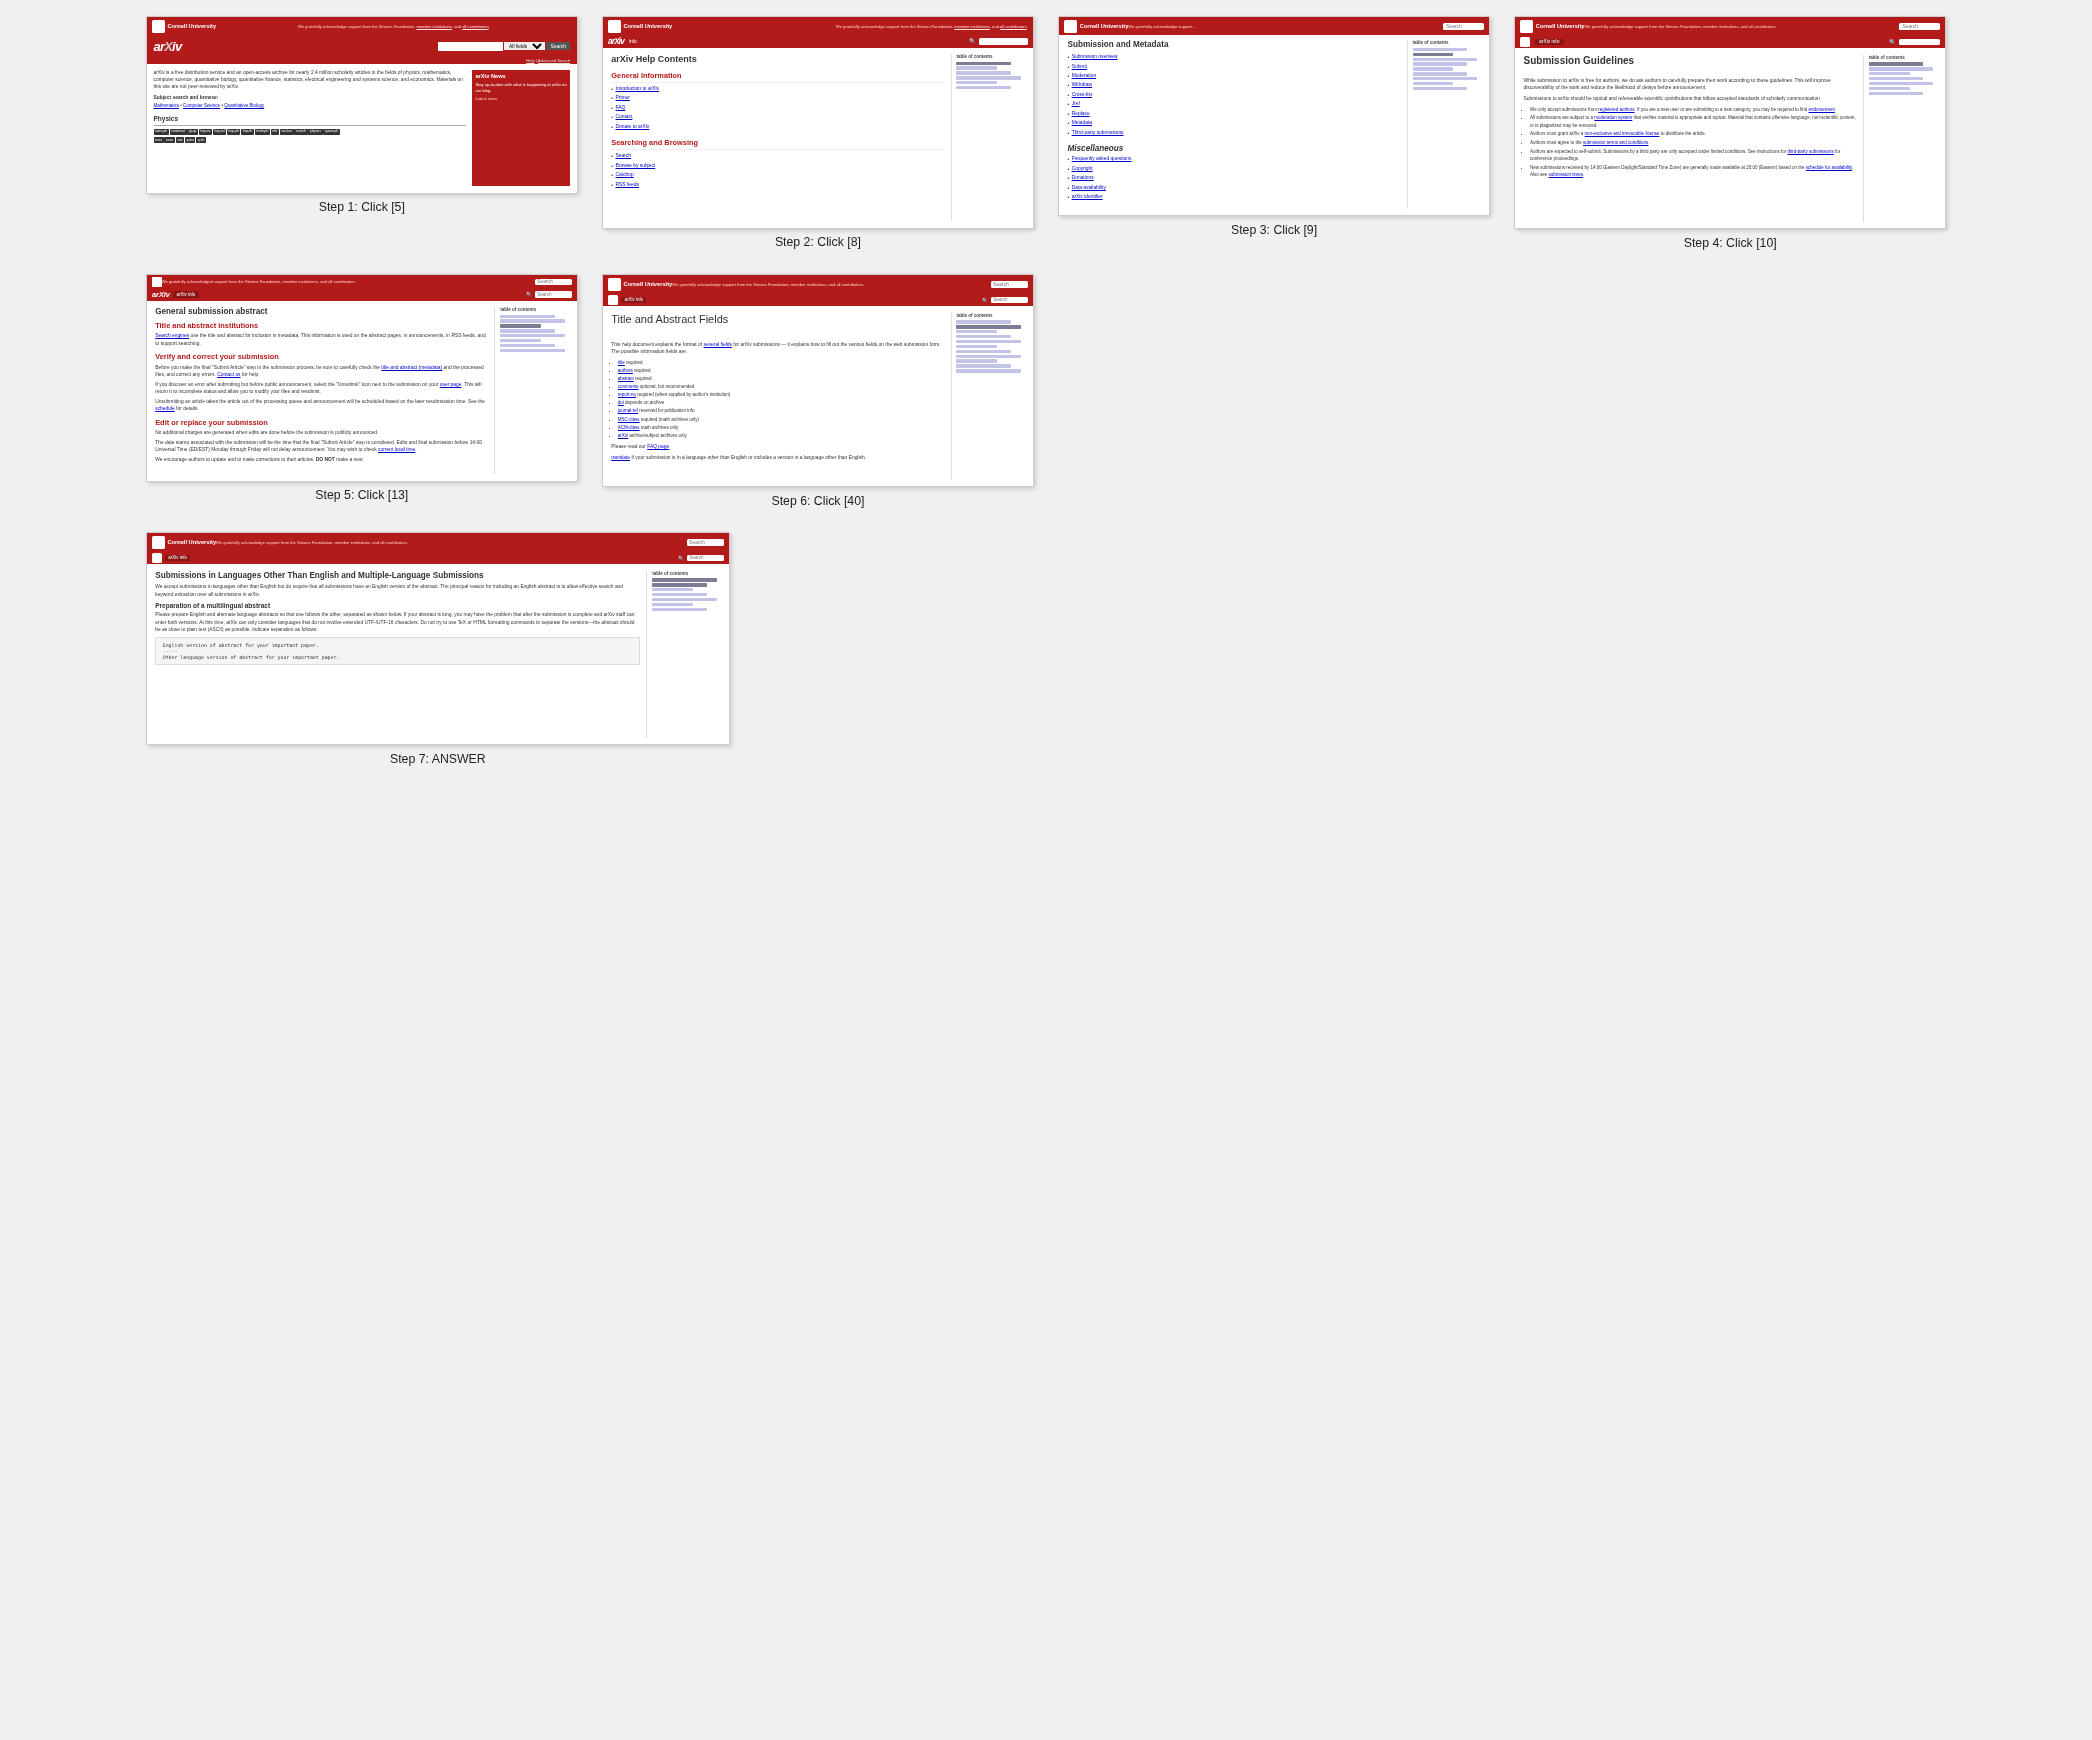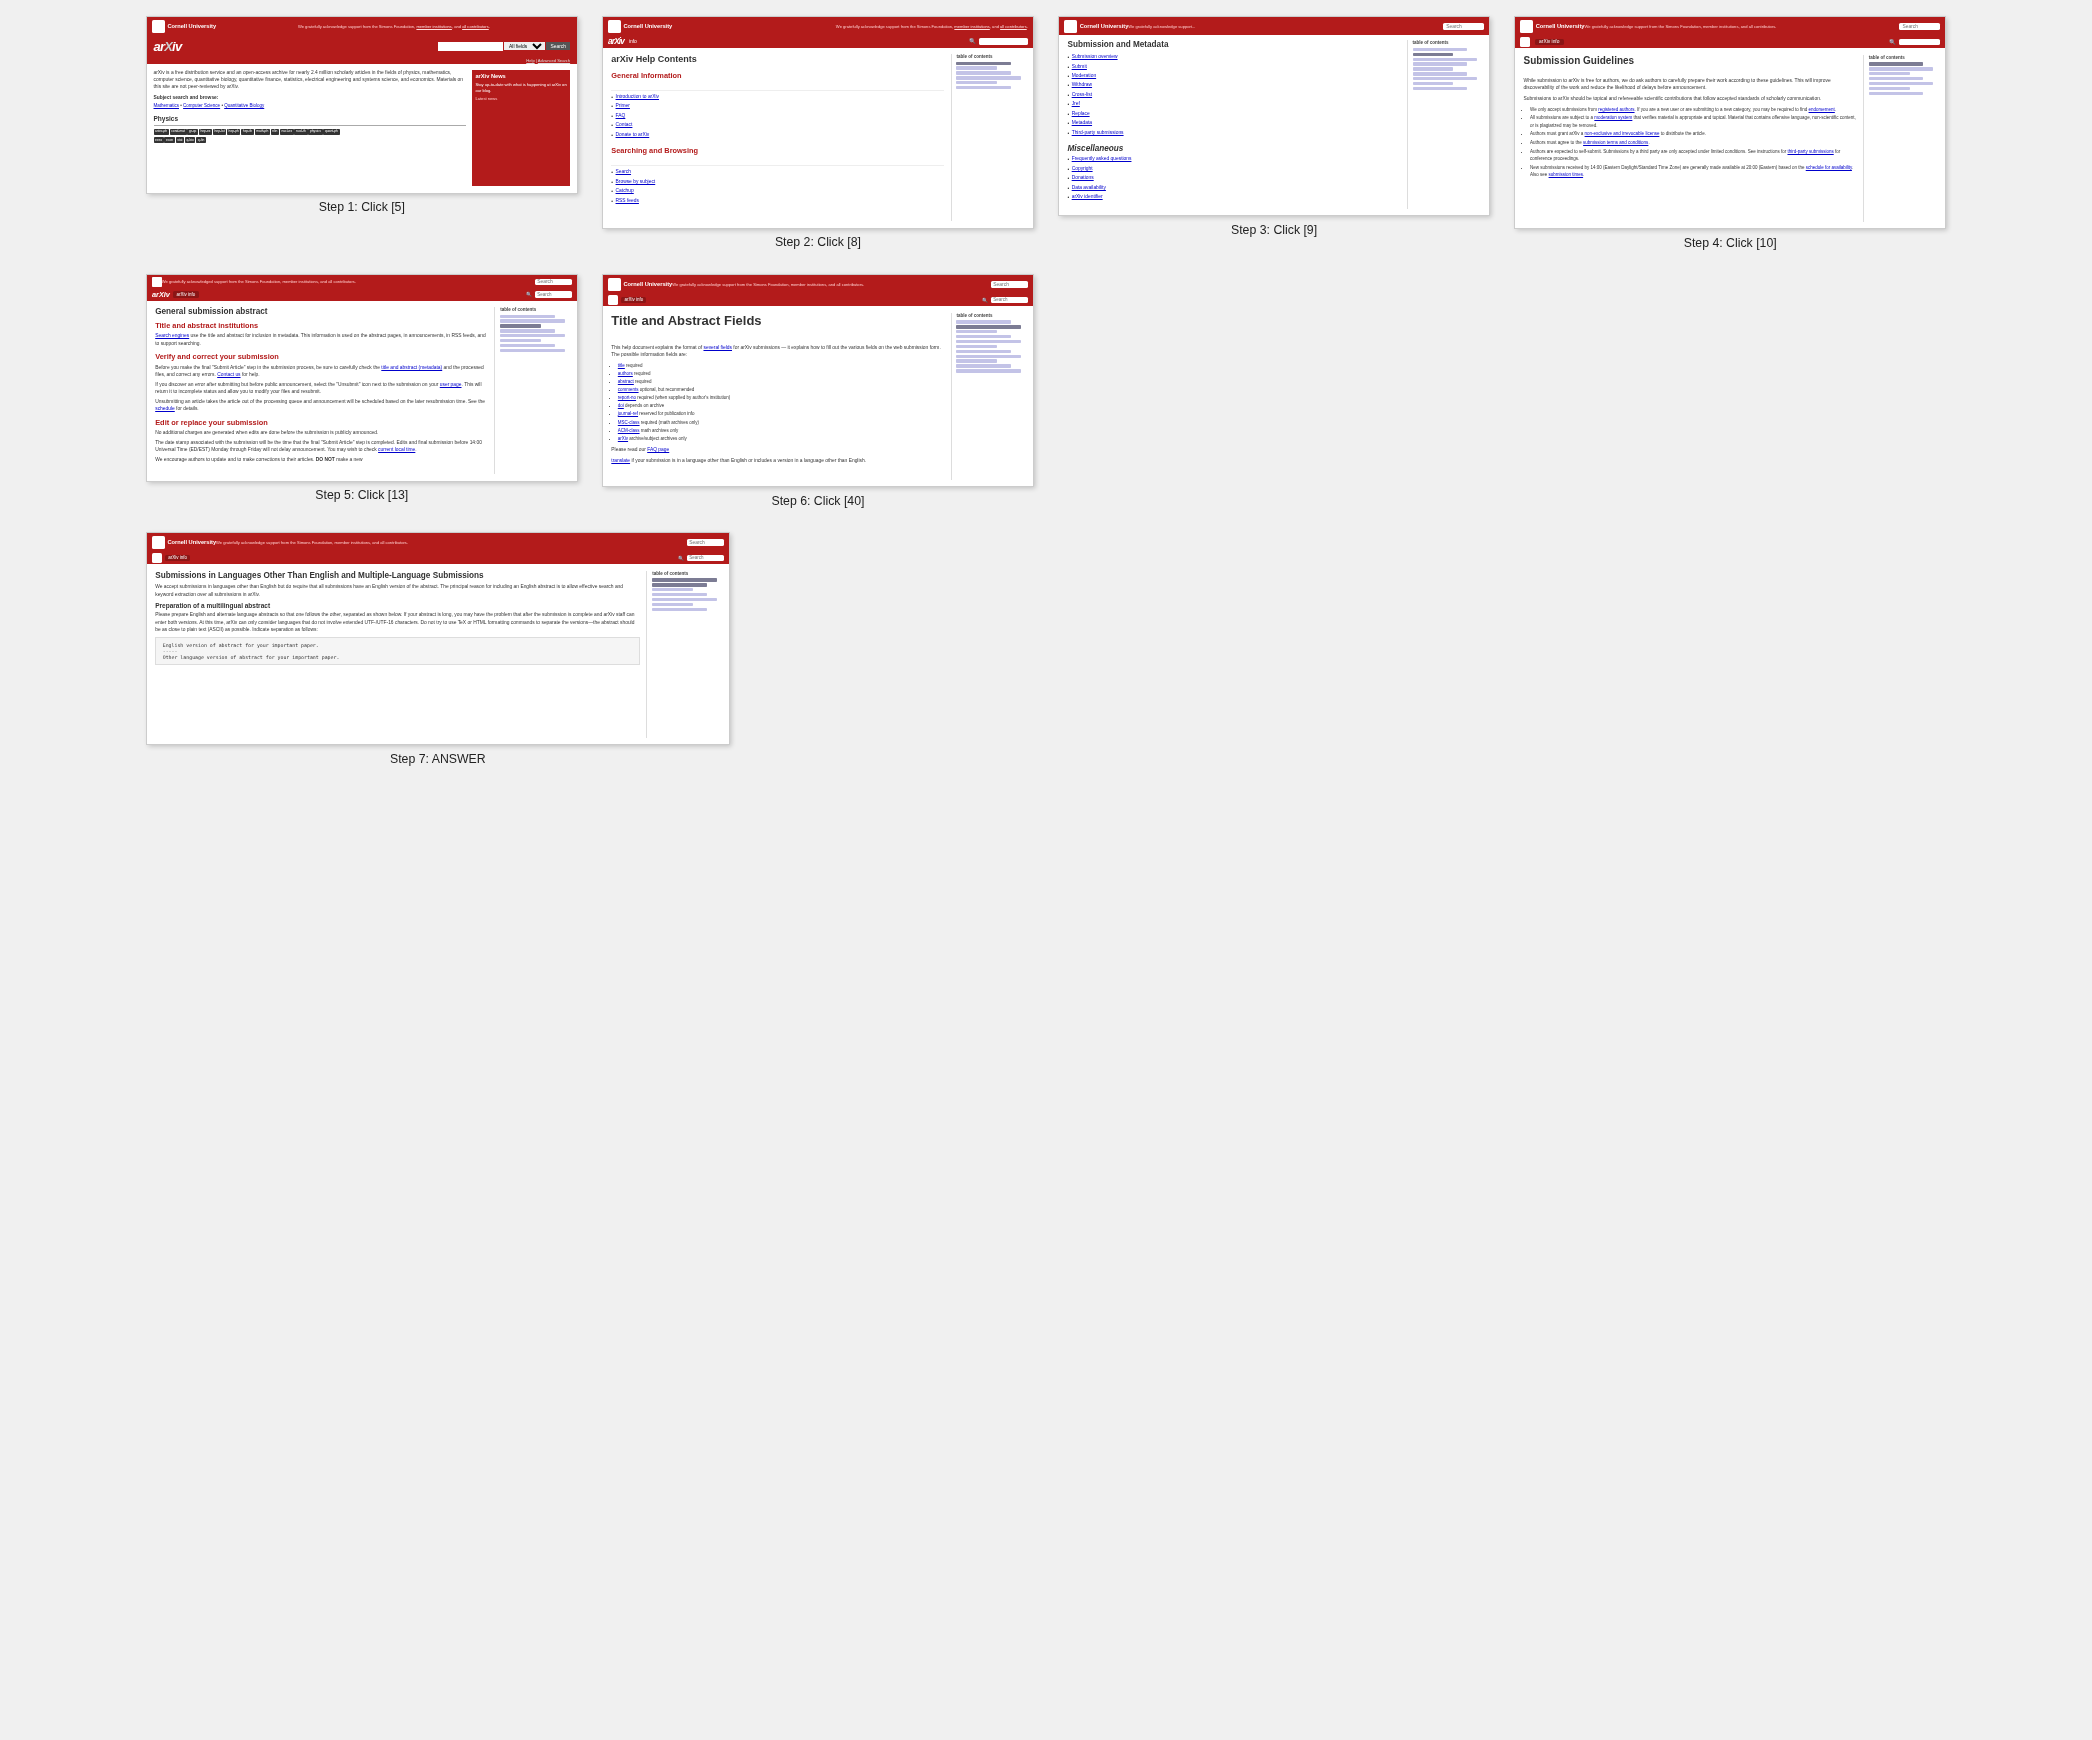--- a/index.html
+++ b/index.html
@@ -229,21 +229,21 @@
     }
 
     
     .help-section {
       margin-bottom: 6.5px;
     }
     .help-section h2 {
       font-size: 7.4px;
       color: #b31b1b;
       margin-bottom: 3.3px;
-      padding-bottom: 10px;
+      padding-bottom: 2px;
       border-bottom: 0.8px solid #eee;
     }
     .help-links {
       display: flex;
       flex-direction: column;
       gap: 1.6px;
     }
     .help-link {
       color: #0000cc;
       font-size: 4.9px;
@@ -303,22 +303,22 @@
     }
     .policy-text {
       font-size: 4.9px;
       color: #333;
       line-height: 1.5;
       margin-bottom: 2.5px;
     }
 
     
     .abstract-title {
-      font-size: 13px;
-      font-weight: bold;
+      font-size: 11px;
+      font-weight: normal;
       color: #333;
       margin-bottom: 16px;
     }
     .abstract-text {
       font-size: 4.9px;
       color: #333;
       line-height: 1.5;
       margin-bottom: 3.3px;
     }
     .abstract-list {

